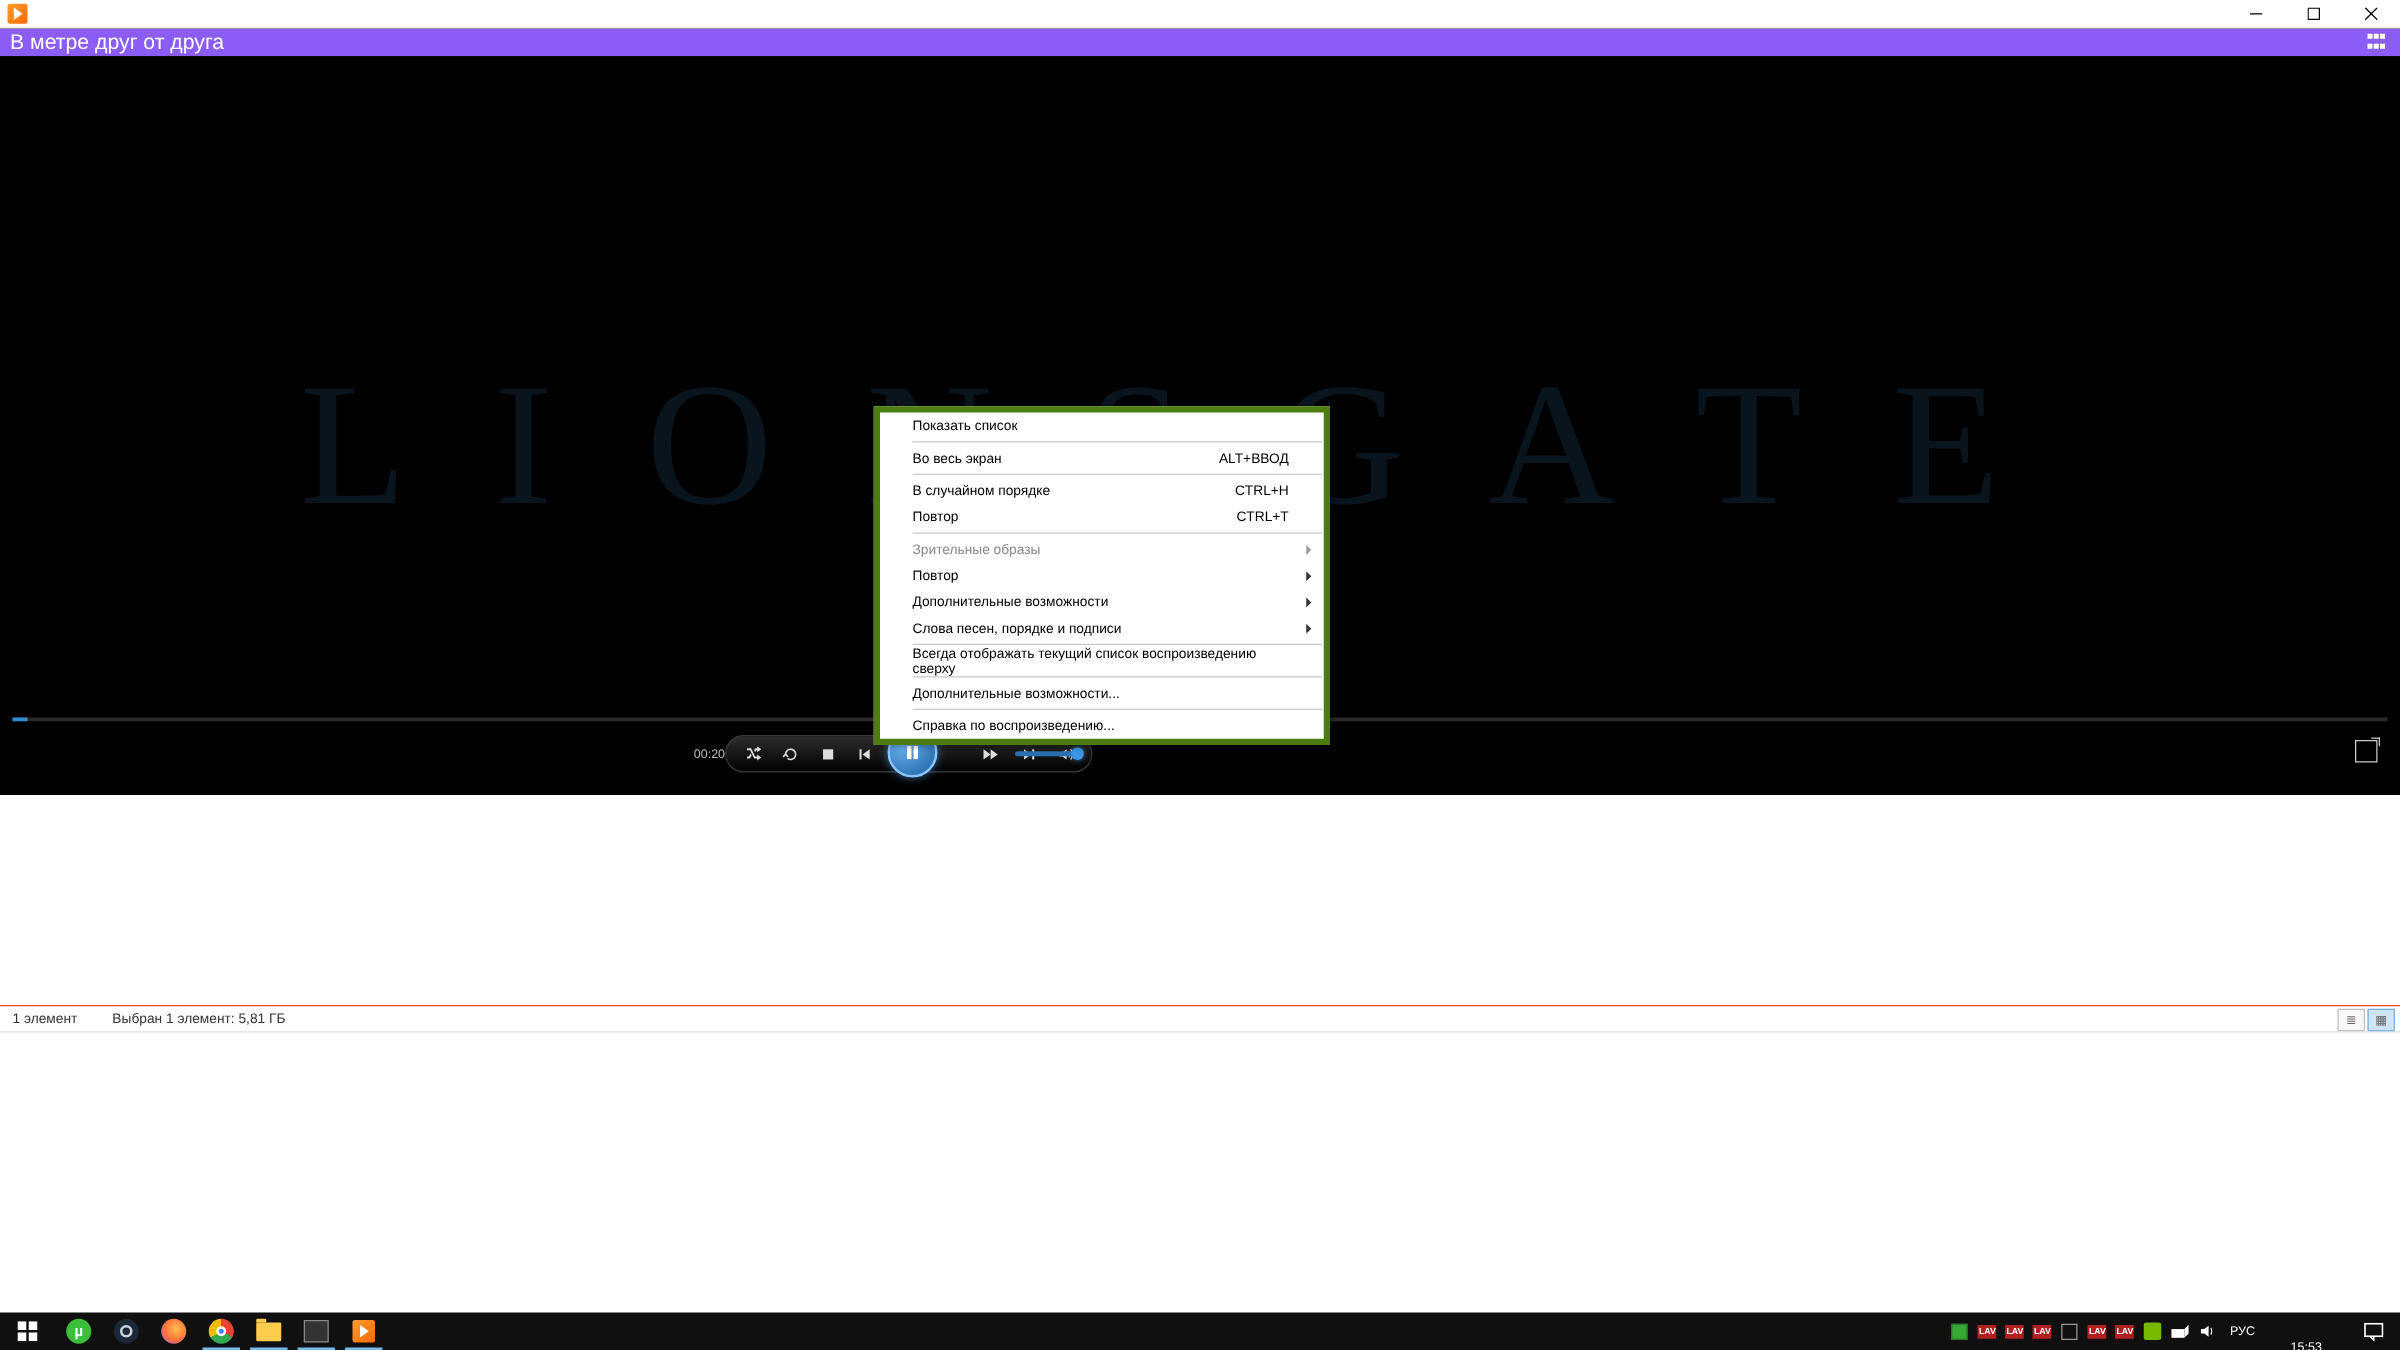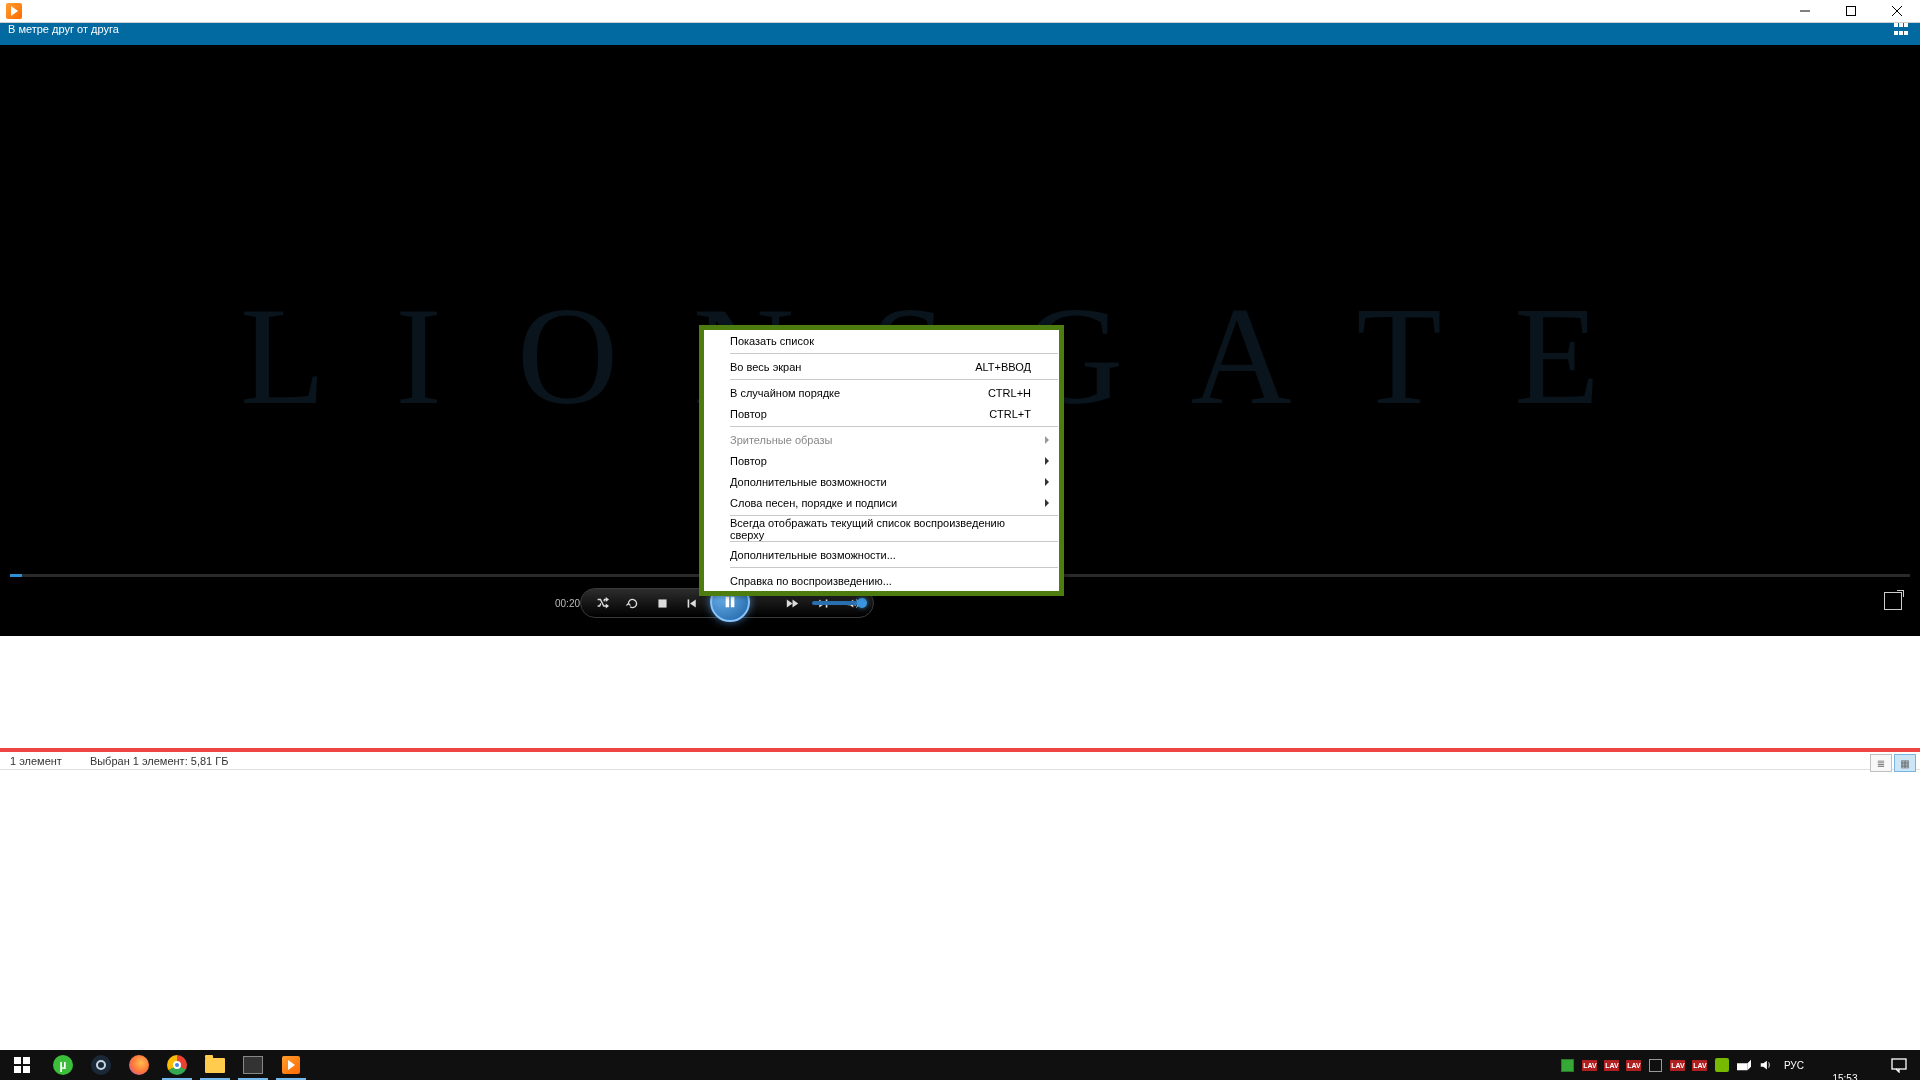--- a/index.html
+++ b/index.html
@@ -8,21 +8,21 @@
 
 .titlebar { height: 23px; background: #fff; display: flex; align-items: center; border-bottom: 1px solid #d0d0d0; }
 .titlebar-icon { width: 16px; height: 16px; margin: 0 6px; background: linear-gradient(135deg,#ff9d2f 0%,#ff6a00 100%); border-radius: 2px; position: relative; }
 .titlebar-icon::after { content:''; position:absolute; left:5px; top:3px; width:0; height:0; border-style:solid; border-width:5px 0 5px 7px; border-color:transparent transparent transparent #fff; }
 .titlebar-spacer { flex: 1; }
 .win-btn { width: 46px; height: 23px; display:flex; align-items:center; justify-content:center; color:#000; }
 .win-btn svg { width:10px; height:10px; }
 
 
 .player-window { position:absolute; top:23px; left:0; right:0; height:613px; background:#000; }
-.player-header { height:22px; background:#0369a1; display:flex; padding:0 8px; color:#fff; font-size:11px; }
+.player-header { height:22px; background:#8b5cf6; display:flex; align-items:center; padding:0 8px; color:#fff; font-size:17px; }
 .player-header-spacer { flex:1; }
 .view-library-btn { width:18px; height:14px; display:flex; flex-wrap:wrap; gap:1px; }
 .view-library-btn span { width:4px; height:4px; background:#fff; }
 .video-surface { position:absolute; top:22px; left:0; right:0; bottom:62px; background:#000; overflow:hidden;}
 .video-ghost-text { position:absolute; left:240px; top:230px; font-size:140px; letter-spacing:20px; color:#09141c; font-weight:300; font-family:Georgia,serif; user-select:none;}
 
 
 .controls-zone { position:absolute; left:0; right:0; bottom:0; height:62px; background:#000;}
 .seek-bar { position:absolute; top:0; left:10px; right:10px; height:3px; background:#2a2a2a; }
 .seek-fill { height:100%; background:#2f8dd6; width:12px; }
@@ -40,21 +40,21 @@
 
 .ctx-menu { position:absolute; left:699px; top:302px; width:365px; background:#ffffff; border:5px solid #4d7c0f; box-shadow:2px 2px 4px rgba(0,0,0,.25); font-size:11px; color:#000; z-index:10;}
 .ctx-item { height:21px; display:flex; align-items:center; padding:0 28px 0 26px; position:relative;}
 .ctx-item.disabled { color:#888; }
 .ctx-shortcut { margin-left:auto; color:#000; }
 .ctx-sep { height:1px; margin:2px 1px 2px 26px; background:#c8c8c8; }
 .ctx-arrow { position:absolute; right:10px; width:0; height:0; border-style:solid; border-width:4px 0 4px 4px; border-color:transparent transparent transparent #333;}
 .ctx-item.disabled .ctx-arrow { border-left-color:#999; }
 
 
-.explorer-status { position:absolute; left:0; right:0; top:748px; height:22px; background:#fff; border-top:4px solid #ef4444; border-bottom:1px solid #e0e0e0; display:flex; align-items:center; font-size:11px; color:#333; padding-left:10px; gap:28px;}
+.explorer-status { position:absolute; left:0; right:0; top:804px; height:22px; background:#fff; border-top:1px solid #ef4444; border-bottom:1px solid #e0e0e0; display:flex; align-items:center; font-size:11px; color:#333; padding-left:10px; gap:28px;}
 .status-views { position:absolute; right:4px; top:2px; display:flex; gap:2px;}
 .status-view-btn { width:22px; height:18px; border:1px solid #c0c0c0; display:flex; align-items:center; justify-content:center; font-size:10px; color:#666; background:#f8f8f8;}
 .status-view-btn.active { background:#cde6f7; border-color:#7bb3e0; }
 
 
 .desktop-gap { position:absolute; left:0; right:0; top:636px; bottom:30px; background:#fff; }
 
 
 .taskbar { position:absolute; left:0; right:0; bottom:0; height:30px; background:#101010; display:flex; align-items:center; }
 .task-btn { width:38px; height:30px; display:flex; align-items:center; justify-content:center; position:relative;}

